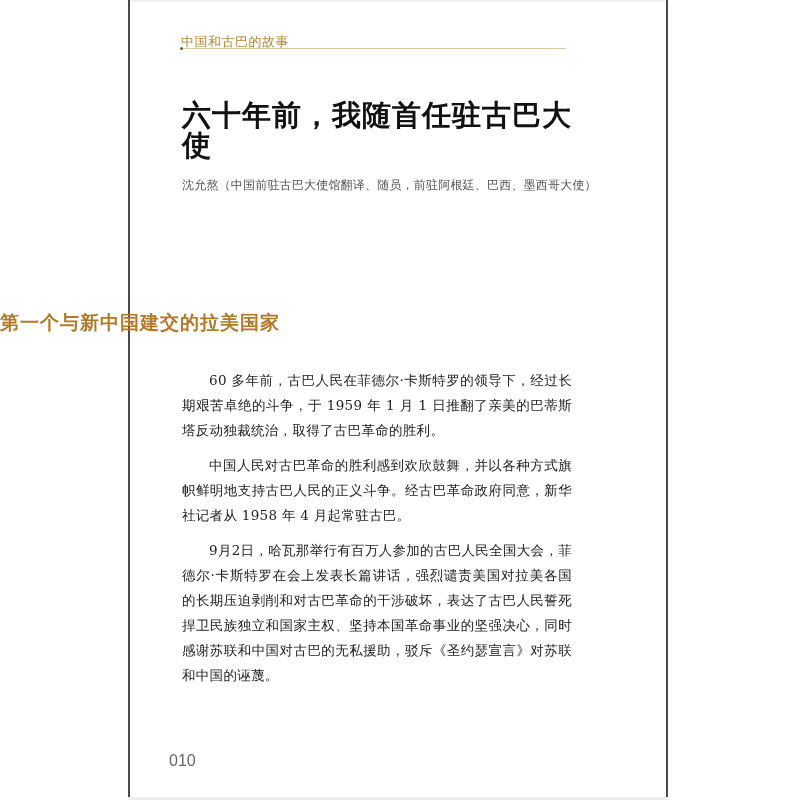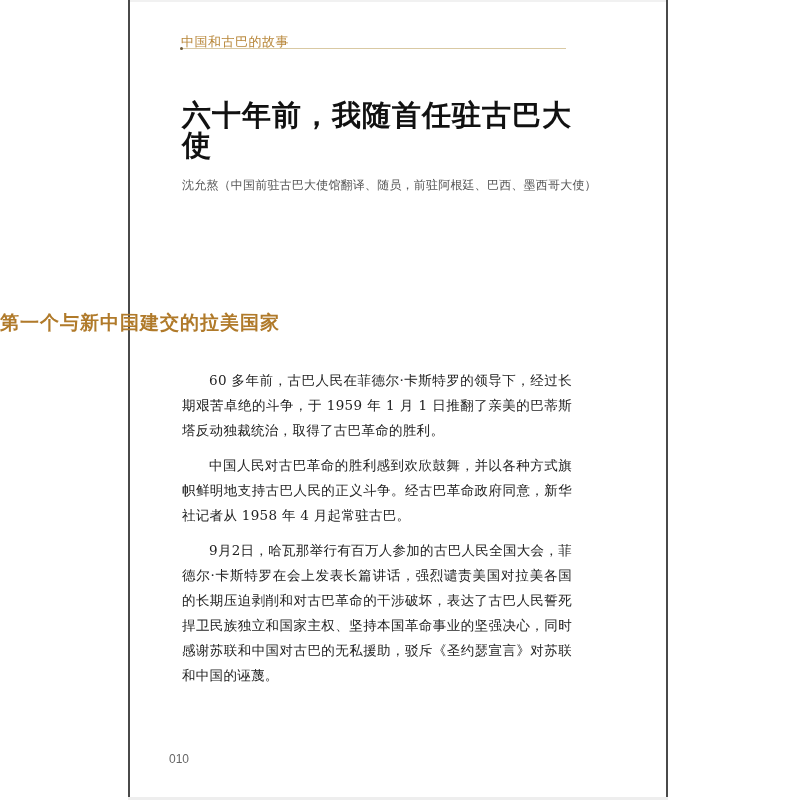--- a/index.html
+++ b/index.html
@@ -109,21 +109,21 @@
       color: #222222;
       text-indent: 2em;
       text-align: justify;
       letter-spacing: 0.3px;
     }
     .folio {
       position: absolute;
       left: 169px;
       top: 752px;
       font-family: "Liberation Sans", sans-serif;
-      font-size: 12px;
+      font-size: 16px;
       color: #666666;
     }
   </style>
 </head>
 <body>
 
 <div class="page"></div>
 <div class="top-strip"></div>
 <div class="bottom-strip"></div>
 

